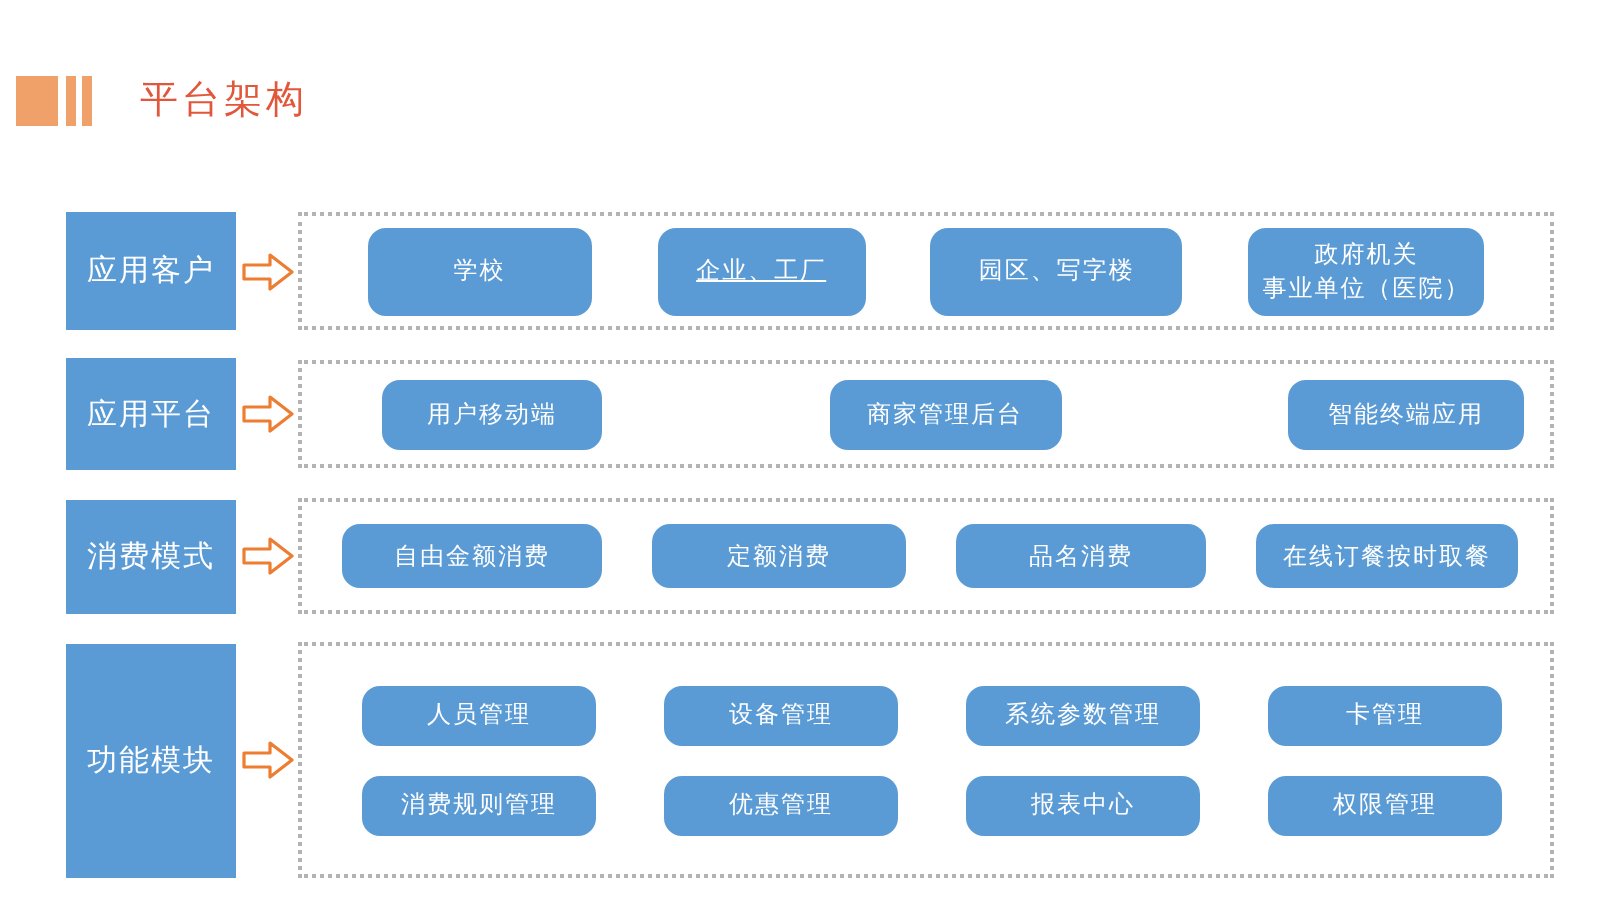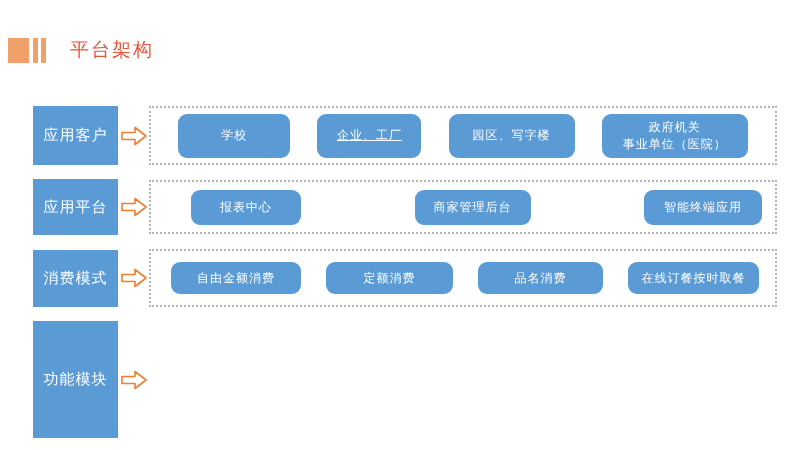--- a/index.html
+++ b/index.html
@@ -94,21 +94,21 @@
     letter-spacing: 1px;
   }
 
   
   .row1 .row-label { height: 59px; }
   .row1 .group { height: 59px; justify-content: space-evenly; }
   .row1 .item { height: 44px; }
   .row1 .item:nth-of-type(1) { width: 112px; }
   .row1 .item:nth-of-type(2) { width: 104px; text-decoration: underline; }
   .row1 .item:nth-of-type(3) { width: 126px; }
-  .row1 .item:nth-of-type(4) { width: 146px; }
+  .row1 .item:nth-of-type(4) { width: 118px; }
   .row1 .item:nth-of-type(5) { width: 110px; }
 
   
   .row2 .row-label { height: 56px; }
   .row2 .group { height: 54px; justify-content: space-between; padding: 0 13px 0 40px; }
   .row2 .item { height: 35px; }
   .row2 .item:nth-of-type(1) { width: 110px; }
   .row2 .item:nth-of-type(2) { width: 116px; }
   .row2 .item:nth-of-type(3) { width: 118px; }
 
@@ -169,21 +169,21 @@
   </div>
 
   <div class="row row2">
     <div class="row-label">应用平台</div>
     <div class="arrow-wrap">
       <svg class="arrow-svg" width="28" height="24" viewBox="0 0 28 24">
         <path d="M2 8.5 H15 V3.5 L26 12 L15 20.5 V15.5 H2 Z" fill="#ffffff" stroke="#ED7D31" stroke-width="1.6" stroke-linejoin="round"></path>
       </svg>
     </div>
     <div class="group">
-      <div class="item">报表中心</div>
+      <div class="item">用户移动端</div>
       <div class="item">商家管理后台</div>
       <div class="item">智能终端应用</div>
     </div>
   </div>
 
   <div class="row row3">
     <div class="row-label">消费模式</div>
     <div class="arrow-wrap">
       <svg class="arrow-svg" width="28" height="24" viewBox="0 0 28 24">
         <path d="M2 8.5 H15 V3.5 L26 12 L15 20.5 V15.5 H2 Z" fill="#ffffff" stroke="#ED7D31" stroke-width="1.6" stroke-linejoin="round"></path>
@@ -197,15 +197,29 @@
     </div>
   </div>
 
   <div class="row row4">
     <div class="row-label">功能模块</div>
     <div class="arrow-wrap">
       <svg class="arrow-svg" width="28" height="24" viewBox="0 0 28 24">
         <path d="M2 8.5 H15 V3.5 L26 12 L15 20.5 V15.5 H2 Z" fill="#ffffff" stroke="#ED7D31" stroke-width="1.6" stroke-linejoin="round"></path>
       </svg>
     </div>
+    <div class="group">
+      <div class="sub-row">
+        <div class="item">人员管理</div>
+        <div class="item">设备管理</div>
+        <div class="item">系统参数管理</div>
+        <div class="item">卡管理</div>
+      </div>
+      <div class="sub-row">
+        <div class="item">消费规则管理</div>
+        <div class="item">优惠管理</div>
+        <div class="item">报表中心</div>
+        <div class="item">权限管理</div>
+      </div>
+    </div>
   </div>
 
 </div>
 
 </body></html>

